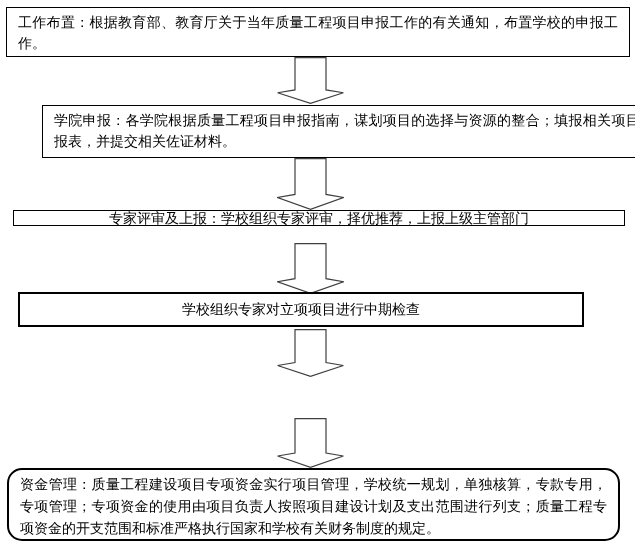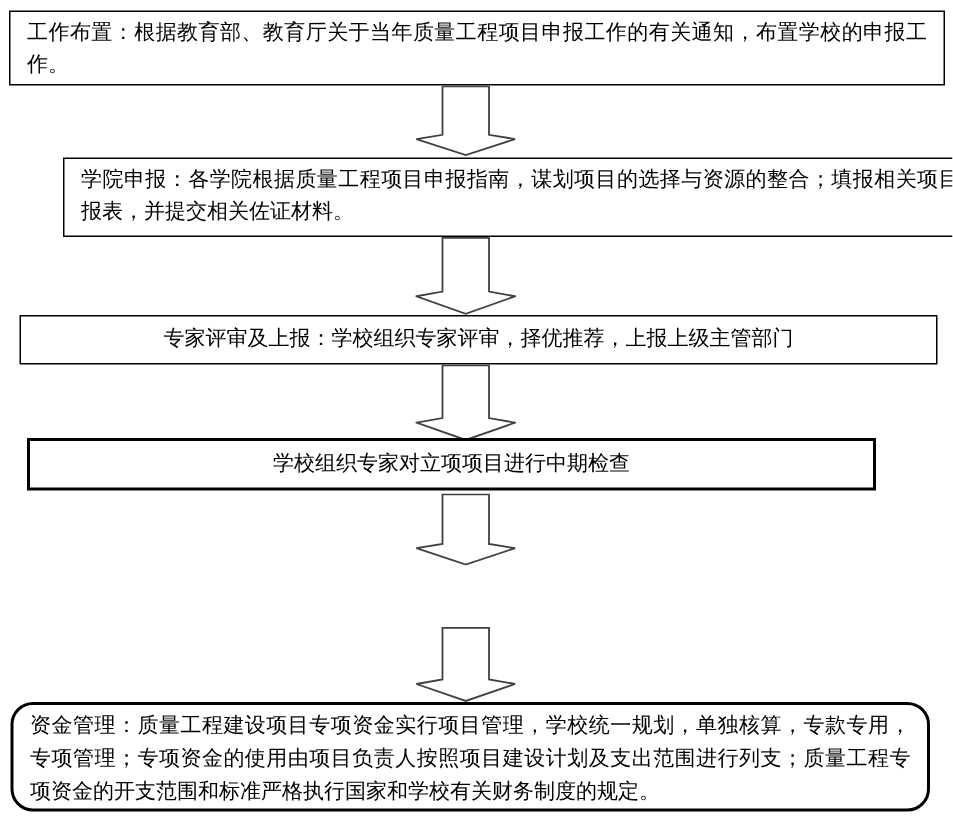--- a/index.html
+++ b/index.html
@@ -35,21 +35,21 @@
     text-align: justify;
   }
   .flow-box.centered {
     display: flex;
     align-items: center;
     justify-content: center;
     text-align: center;
   }
   #box1 { left: 6px;  top: 7px;   width: 624px; height: 50px; }
   #box2 { left: 6px;  top: 105px; width: 624px; height: 53px; margin-left: 36px; }
-  #box3 { left: 13px; top: 210px; width: 612px; height: 33px; }
+  #box3 { left: 13px; top: 210px; width: 612px; height: 16px; }
   #box4 { left: 18px; top: 292px; width: 566px; height: 35px; }
   #box5 { left: 9px;  top: 377px; width: 613px; height: 41px; }
   #box6 { left: 7px;  top: 468px; width: 613px; height: 73px;
           line-height: 22px; padding-top: 3px; border-radius: 15px; }
   .arrow {
     position: absolute;
     left: 277px;
     width: 67px;
   }
   #arrow1 { top: 57px;  height: 47px; }

